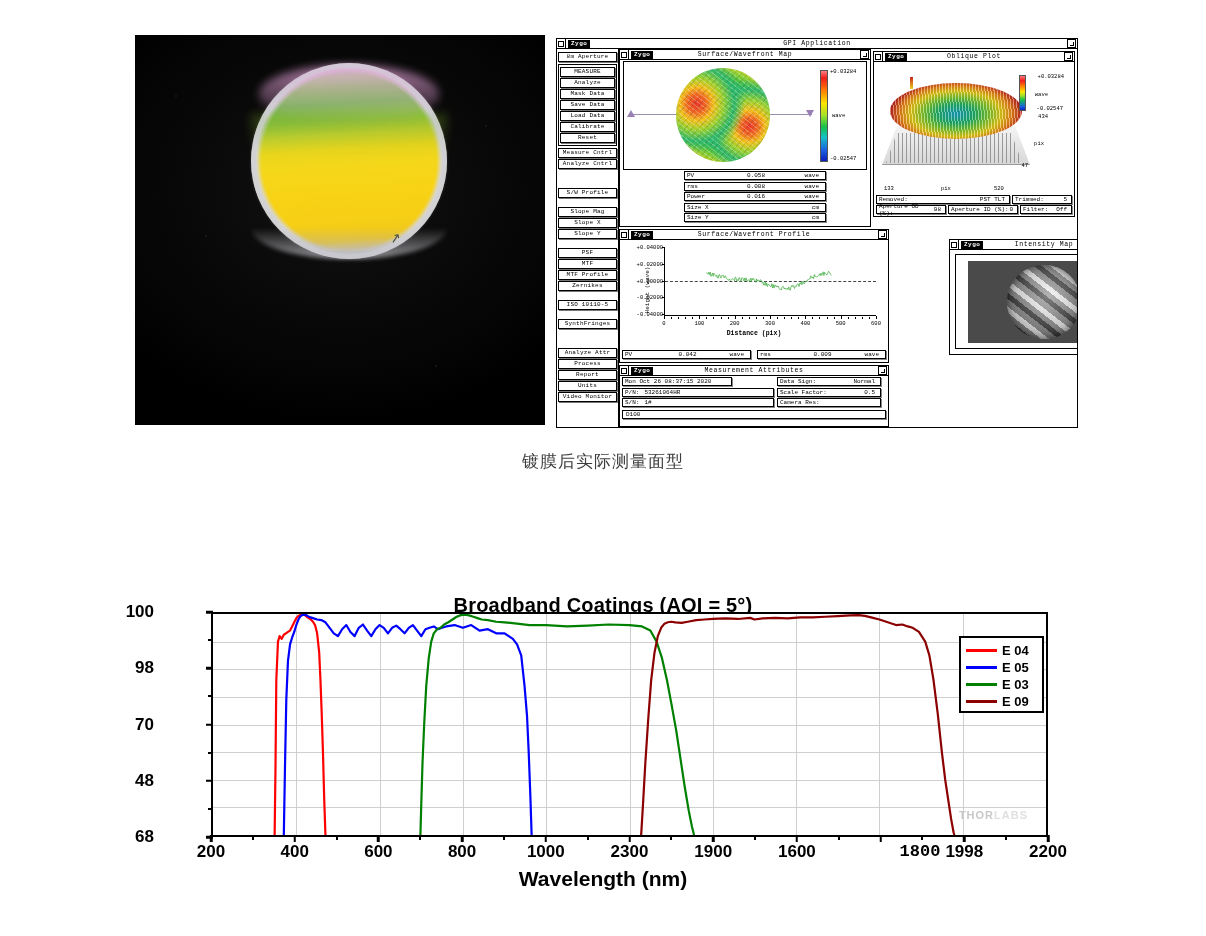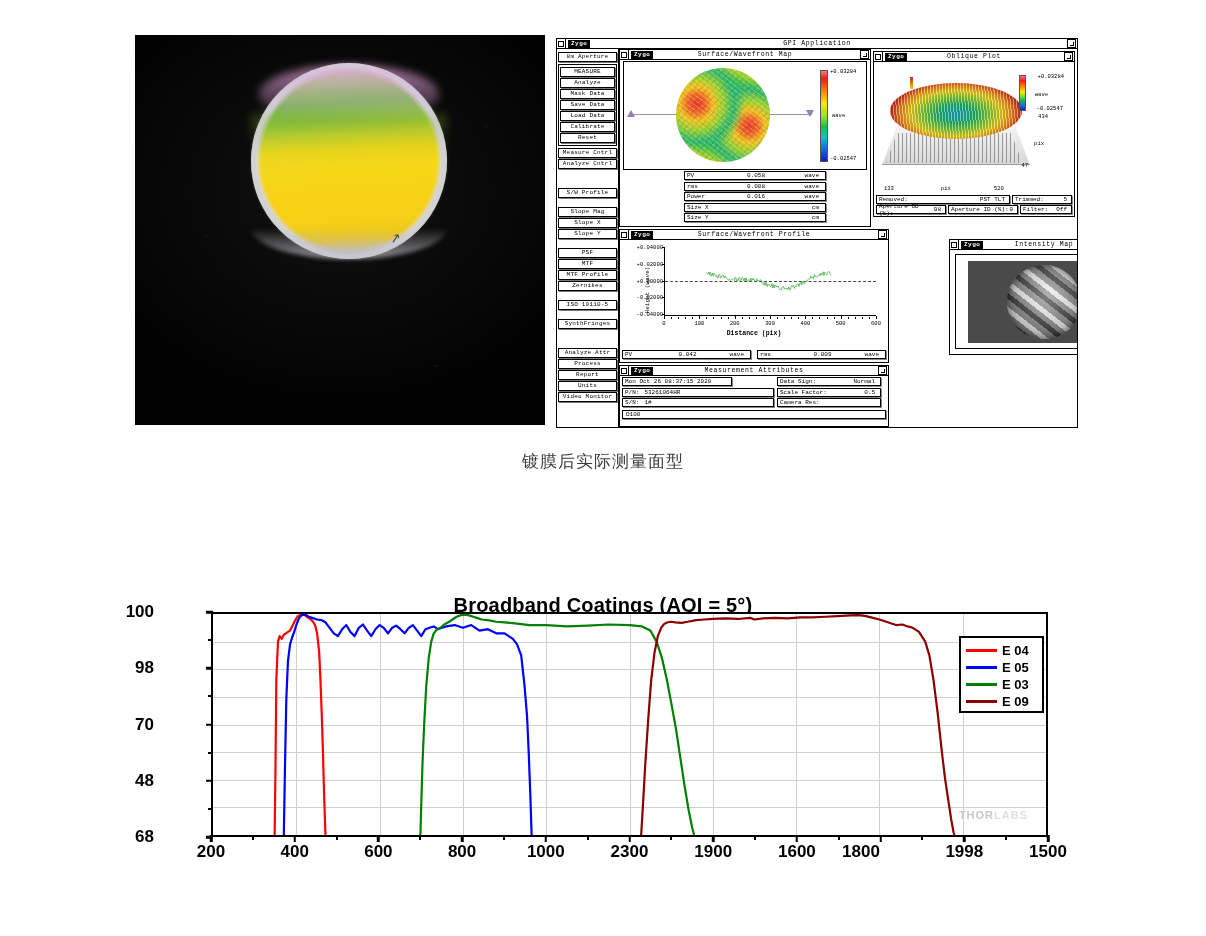--- a/index.html
+++ b/index.html
@@ -517,20 +517,21 @@
         </div>
       </div>
 
     </div>
   </div>
 </div>
 
 <div id="chart">
   <div id="chart-title">Broadband Coatings (AOI = 5°)</div>
 
+  <div id="xlabel">Wavelength (nm)</div>
   <div id="axis-ticks">
       <div class="ytick" style="top: 252px;"></div>
       <div class="ytl" style="top: 252px;">68</div>
       <div class="ytick" style="top: 195.75px;"></div>
       <div class="ytl" style="top: 195.75px;">48</div>
       <div class="ytick" style="top: 139.5px;"></div>
       <div class="ytl" style="top: 139.5px;">70</div>
       <div class="ytick" style="top: 83.25px;"></div>
       <div class="ytl" style="top: 83.25px;">98</div>
       <div class="ytick" style="top: 27px;"></div>
@@ -557,27 +558,27 @@
       <div class="xtick" style="left: 629.5px;"></div>
       <div class="xtl" style="left: 629.5px;">2300</div>
       <div class="xtick minor" style="left: 671.35px;"></div>
       <div class="xtick" style="left: 713.2px;"></div>
       <div class="xtl" style="left: 713.2px;">1900</div>
       <div class="xtick minor" style="left: 755.05px;"></div>
       <div class="xtick" style="left: 796.9px;"></div>
       <div class="xtl" style="left: 796.9px;">1600</div>
       <div class="xtick minor" style="left: 838.75px;"></div>
       <div class="xtick" style="left: 880.6px;"></div>
-      <div class="xtl" style="left: 861px;">1800</div>
+      <div class="xtl" style="left: 920px; font-family: Liberation Mono, monospace;">1800</div>
       <div class="xtick minor" style="left: 922.45px;"></div>
       <div class="xtick" style="left: 964.3px;"></div>
       <div class="xtl" style="left: 964.3px;">1998</div>
       <div class="xtick minor" style="left: 1006.15px;"></div>
       <div class="xtick" style="left: 1048px;"></div>
-      <div class="xtl" style="left: 1048px;">1500</div>
+      <div class="xtl" style="left: 1048px;">2200</div>
     </div>
   <div id="plot">
     <div id="gridlines">
         <div class="gv" style="left: 10%;"></div>
         <div class="gv" style="left: 20%;"></div>
         <div class="gv" style="left: 30%;"></div>
         <div class="gv" style="left: 40%;"></div>
         <div class="gv" style="left: 50%;"></div>
         <div class="gv" style="left: 60%;"></div>
         <div class="gv" style="left: 70%;"></div>

